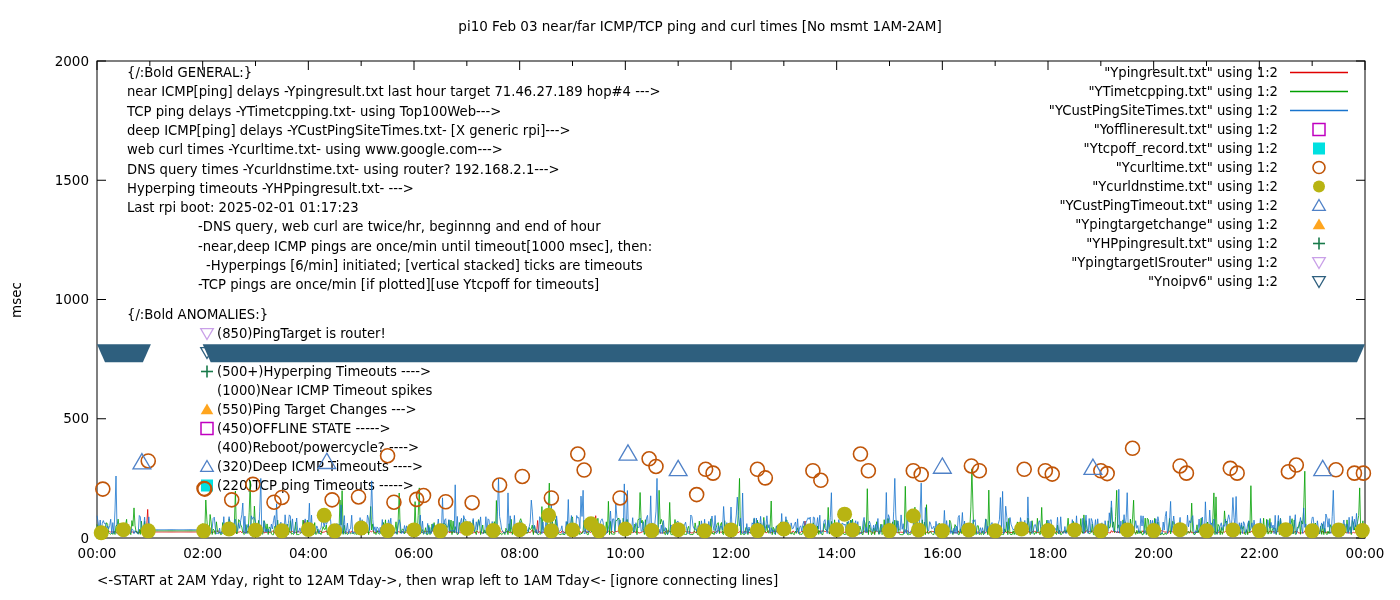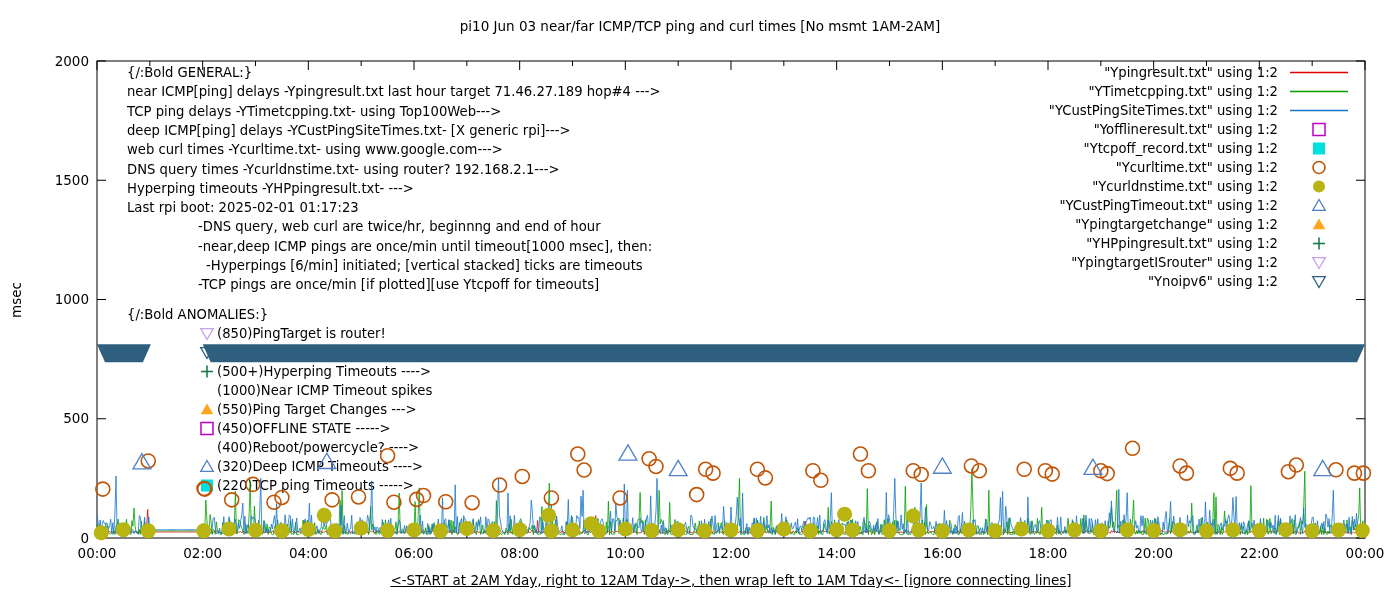--- a/index.html
+++ b/index.html
@@ -1,29 +1,29 @@
 <!DOCTYPE html>
 <html><head>
 <meta charset="utf-8">
 <style>
   html,body{margin:0;padding:0;background:#fff;}
   .stage{position:relative;width:1400px;height:600px;background:#ffffff;overflow:hidden;
          font-family:"DejaVu Sans","Liberation Sans",sans-serif;color:#000;}
   .chart-title{position:absolute;top:18px;left:0;width:1400px;text-align:center;font-size:13.5px;}
-  .x-label{position:absolute;top:572px;left:97px;width:1268px;text-align:center;font-size:13.5px;text-decoration:underline;}
+  .x-label{position:absolute;top:572px;left:97px;width:1268px;font-size:13.5px;}
   .y-label{position:absolute;left:-14px;top:292px;width:60px;text-align:center;font-size:13.5px;
            transform:rotate(-90deg);}
   svg{position:absolute;left:0;top:0;}
   svg text{font-family:"DejaVu Sans","Liberation Sans",sans-serif;fill:#000;}
 </style>
 </head>
 <body>
 
 <div class="stage">
-  <div class="chart-title">pi10 Jun 03  near/far ICMP/TCP ping and curl times [No msmt 1AM-2AM]</div>
+  <div class="chart-title">pi10 Feb 03  near/far ICMP/TCP ping and curl times [No msmt 1AM-2AM]</div>
   <svg id="plot" width="1400" height="600">
       <g>
         <rect x="97" y="61" width="1268" height="477" fill="none" stroke="#000" stroke-width="1"></rect>
         <line x1="97" y1="538" x2="106" y2="538" stroke="#000"></line>
         <line x1="1365" y1="538" x2="1356" y2="538" stroke="#000"></line>
         <text x="89" y="542.5" text-anchor="end" font-size="13.5">0</text>
         <line x1="97" y1="418.75" x2="106" y2="418.75" stroke="#000"></line>
         <line x1="1365" y1="418.75" x2="1356" y2="418.75" stroke="#000"></line>
         <text x="89" y="423.25" text-anchor="end" font-size="13.5">500</text>
         <line x1="97" y1="299.5" x2="106" y2="299.5" stroke="#000"></line>

